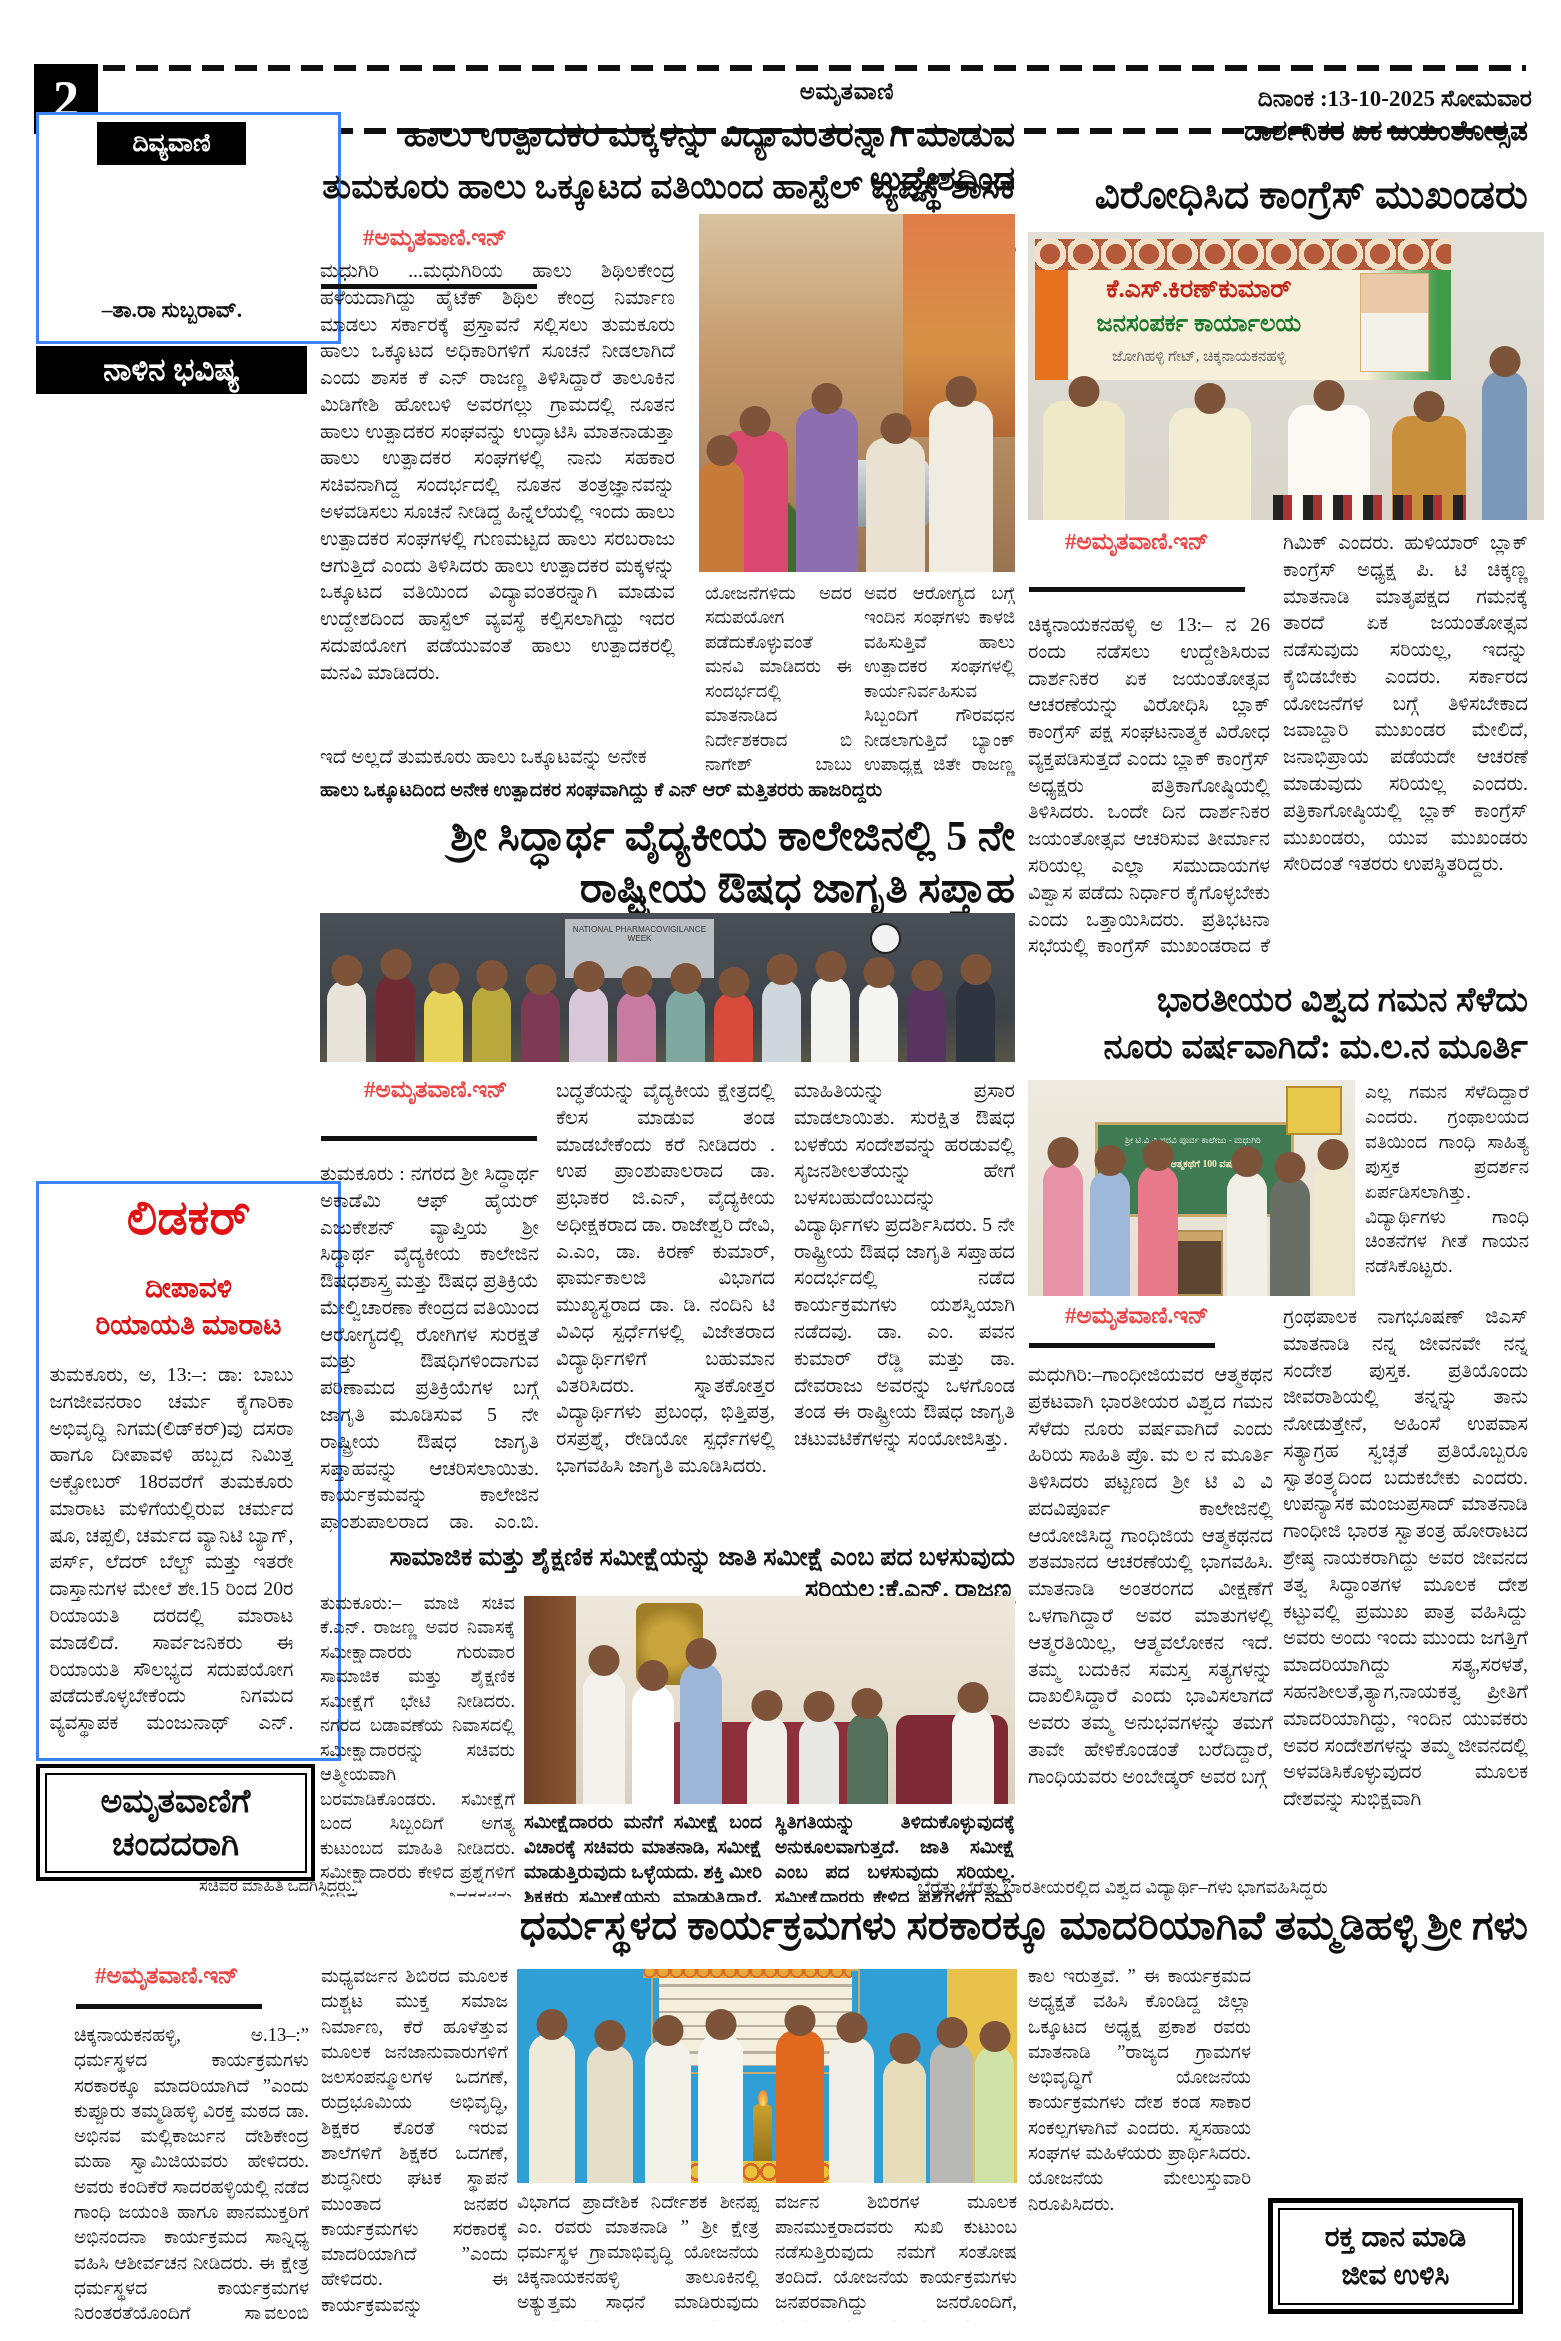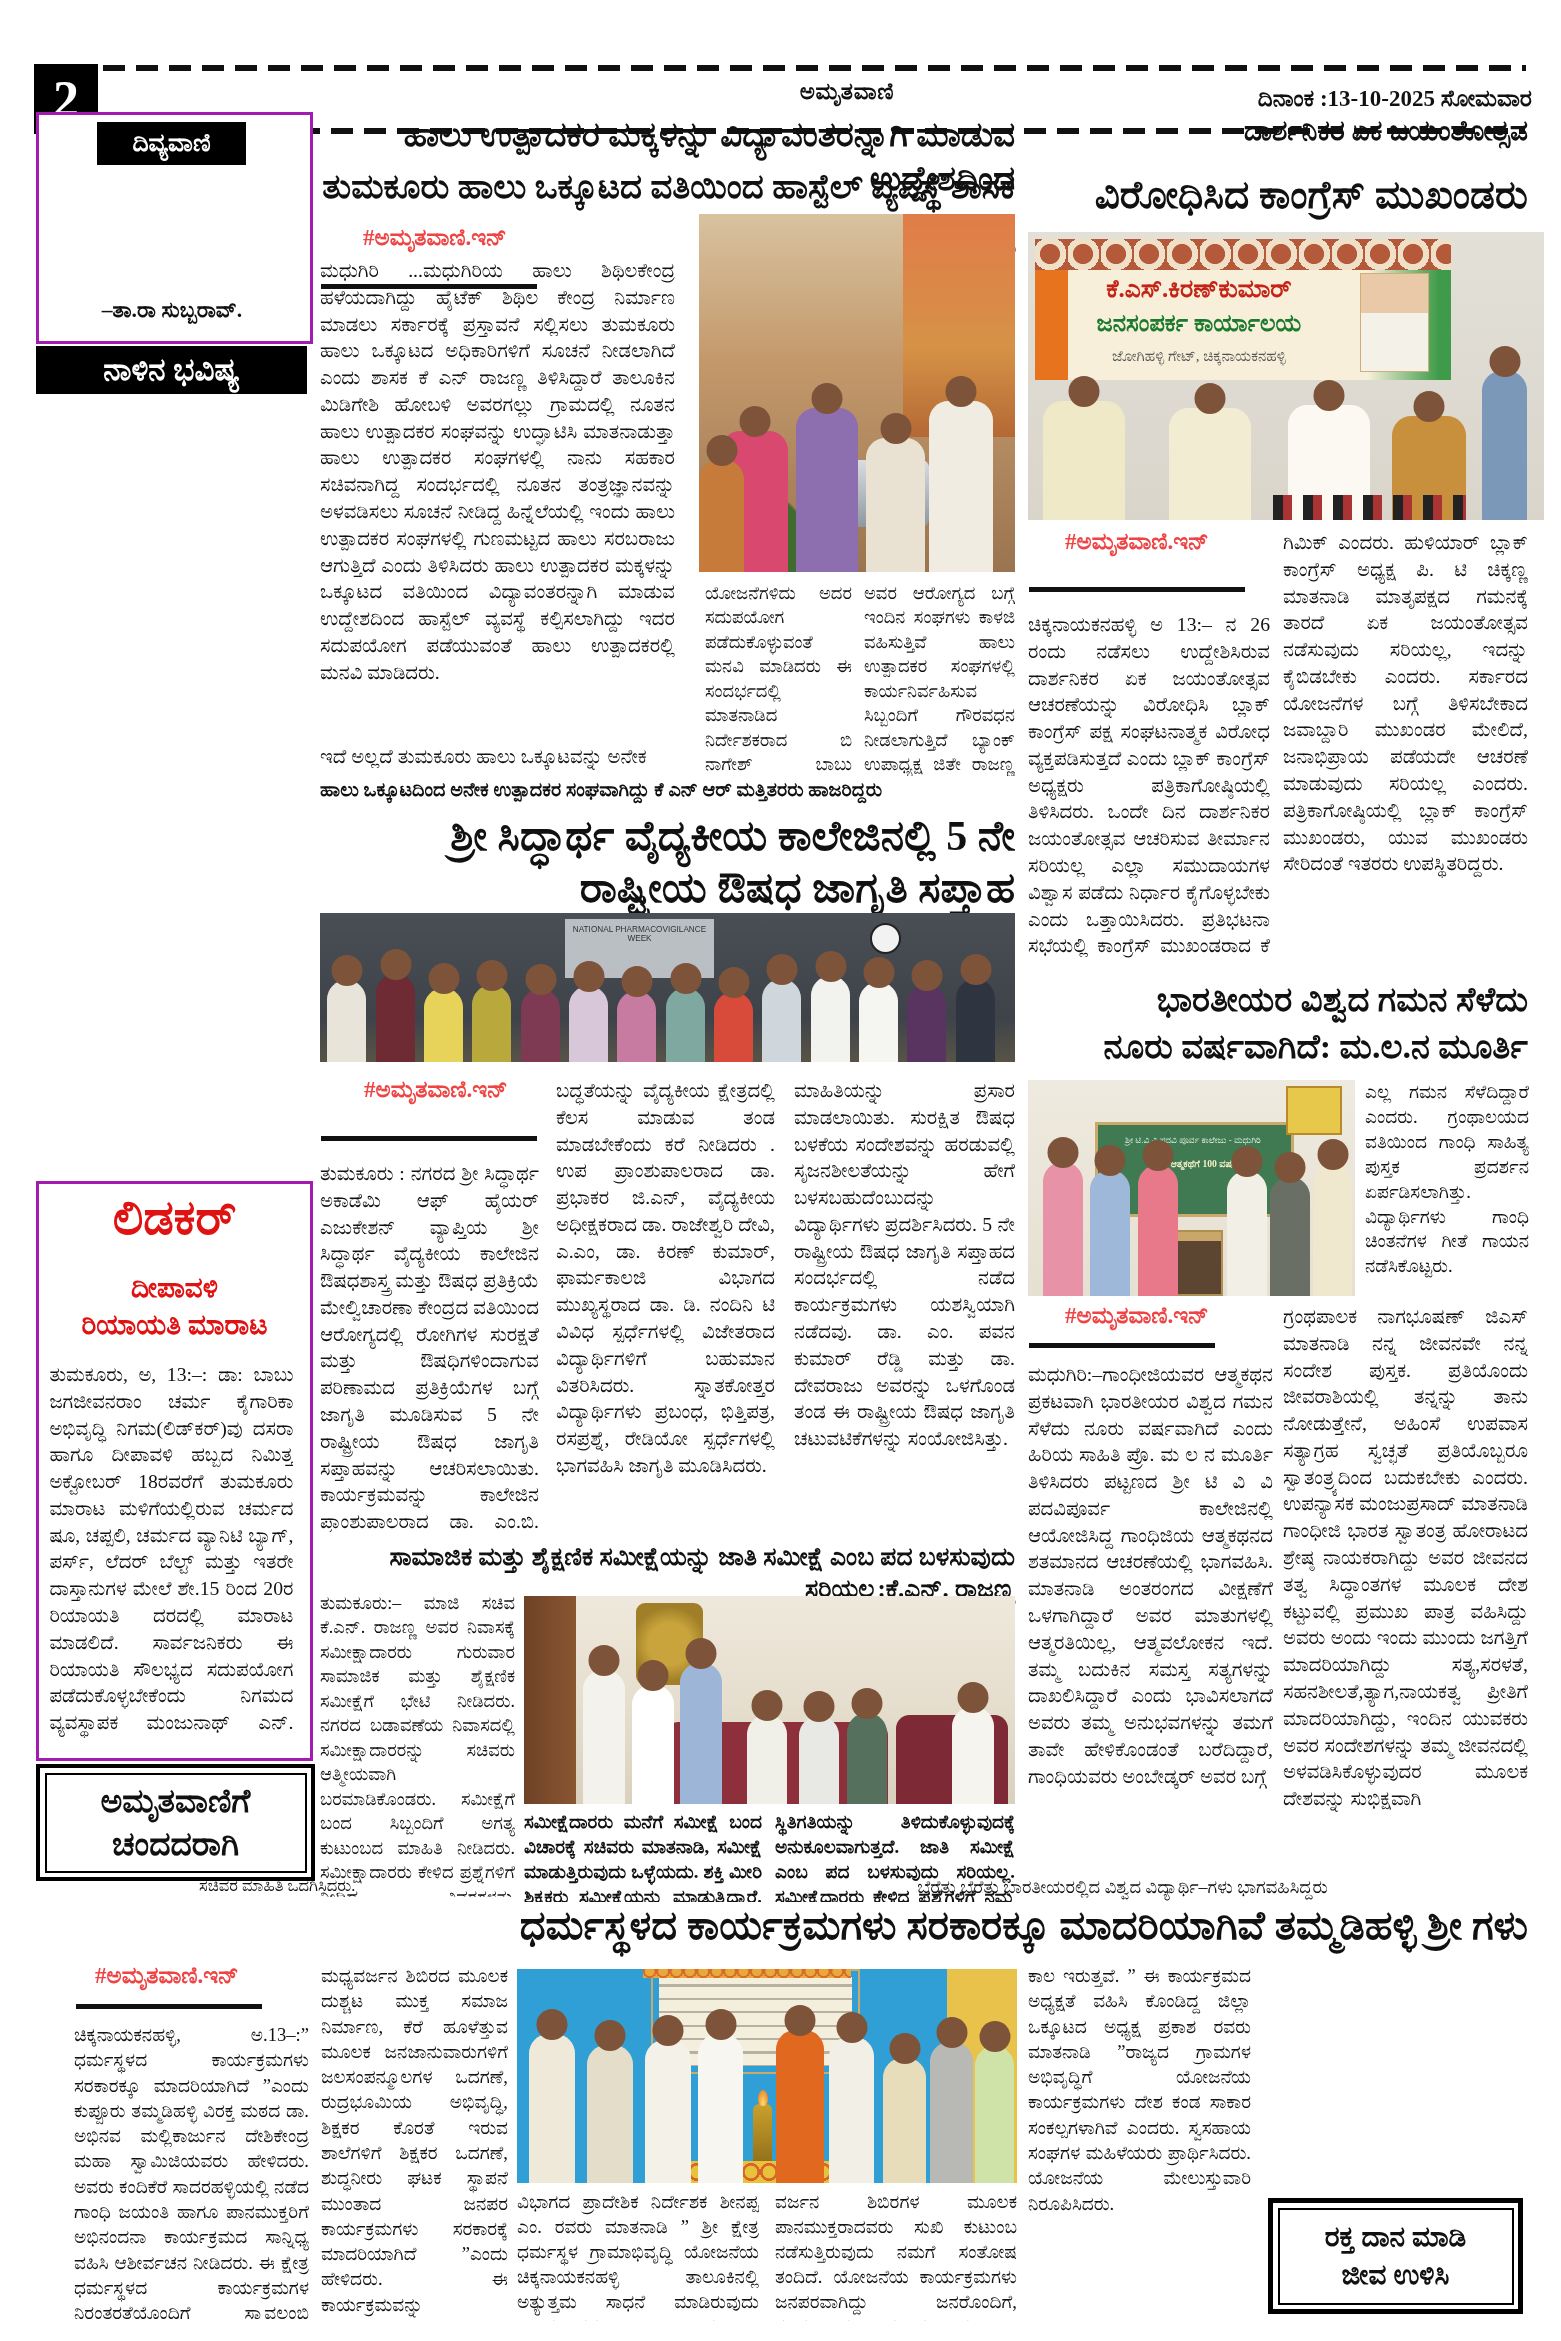--- a/index.html
+++ b/index.html
@@ -13,21 +13,21 @@
   .dateline{font-size:23px;font-weight:bold;}
   .hl{position:absolute;font-weight:bold;text-align:right;line-height:1.28;}
   .byline{color:#ef4444;font-weight:bold;font-size:23px;}
   .brule{position:absolute;height:5.2px;background:#111;}
   .col{position:absolute;text-align:justify;font-size:19.7px;line-height:1.36;overflow:hidden;}
   .colsm{font-size:18.6px;line-height:1.34;}
   .photo{position:absolute;overflow:hidden;}
   .pn{position:absolute;bottom:0;border-radius:19.3px 19.3px 0 0;}
   .pn::before{content:"";position:absolute;top:-25px;left:50%;transform:translateX(-50%);
               width:31px;height:31px;border-radius:50%;background:#7d543a;}
-  .boxline{position:absolute;background:#fff;border:3px solid #a21caf;}
+  .boxline{position:absolute;background:#fff;border:3px solid #3b82f6;padding-left:28px;}
   .bar{position:absolute;background:#2a57a8;}
   .rows{position:absolute;background:#eef3fb;
         background-image:repeating-linear-gradient(#c9d4e6 0 2.2px,transparent 2.2px 11px);}
 </style>
 </head>
 <body>
 
 <div class="page">
 
   <div class="dash" style="left:103px;top:65px;width:1423px;"></div>

